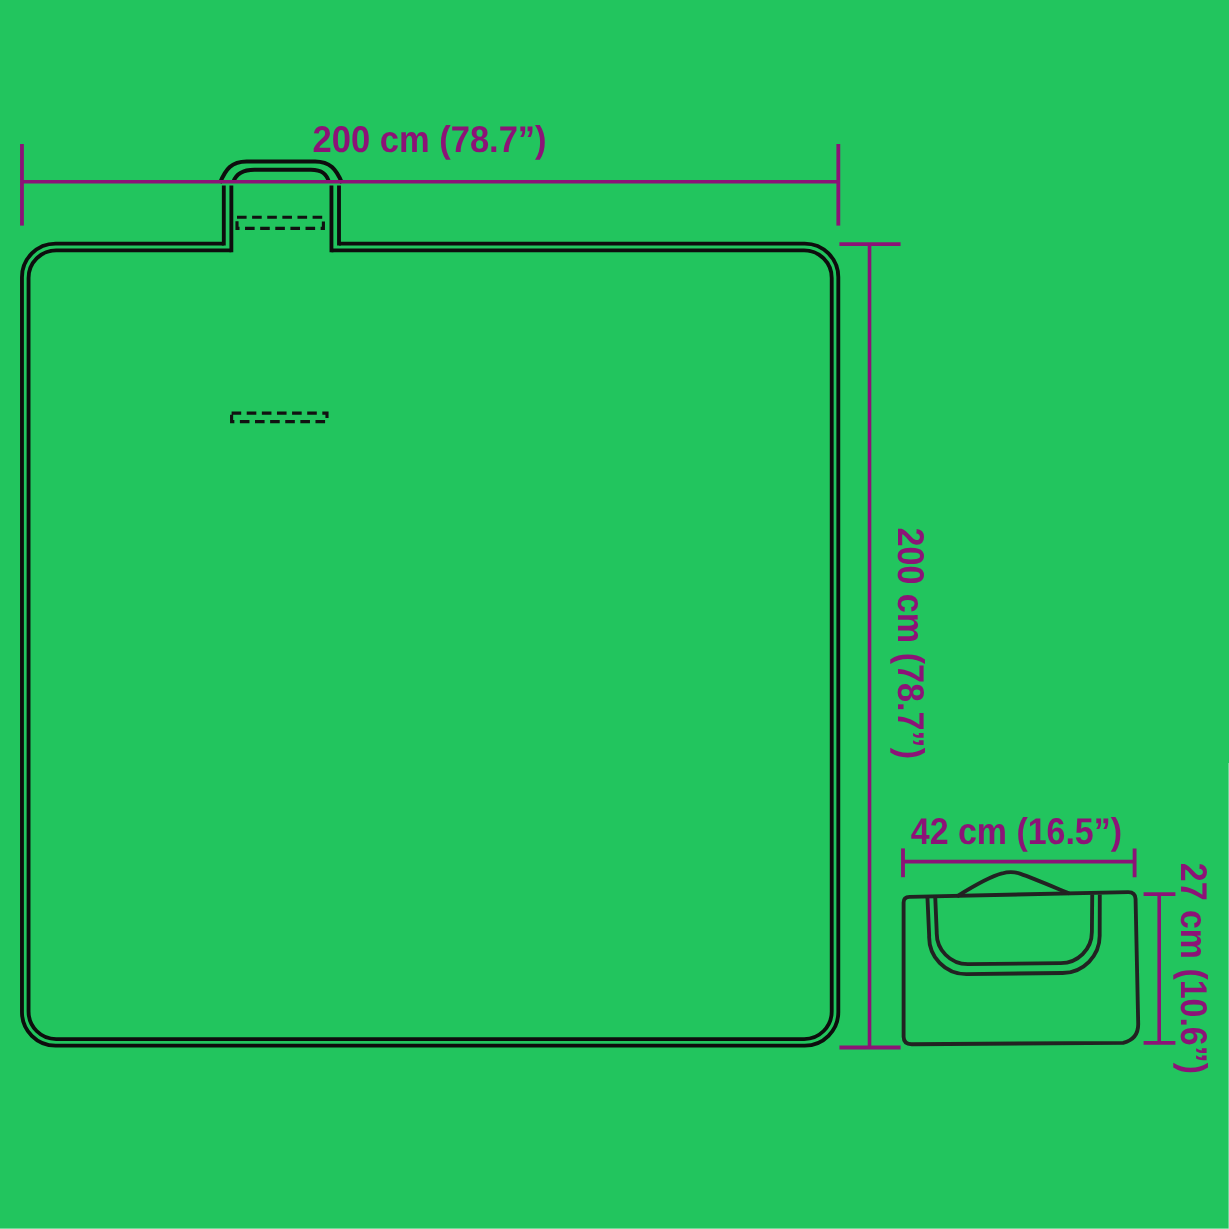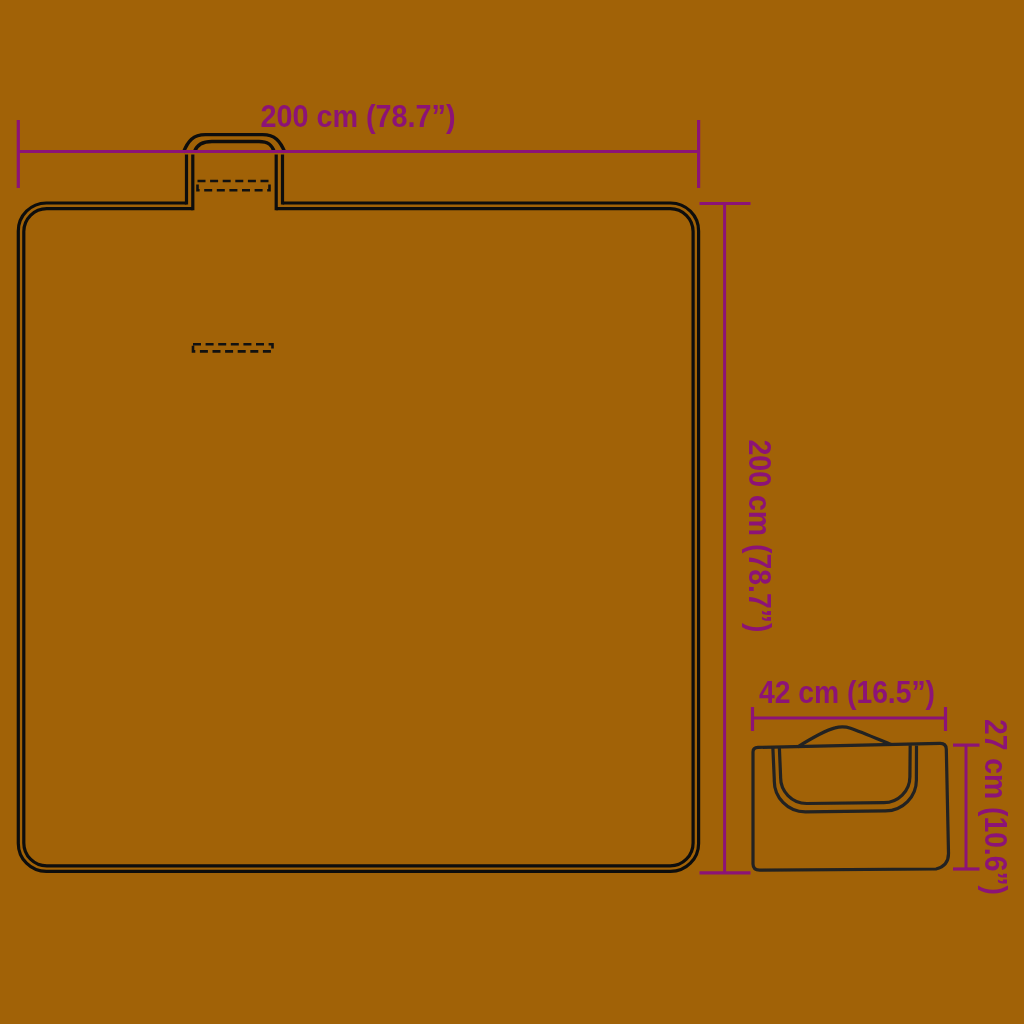--- a/index.html
+++ b/index.html
@@ -1,16 +1,16 @@
 <!DOCTYPE html>
 <html><head>
 <meta charset="utf-8">
 <style>
   html,body{margin:0;padding:0;background:#ffffff;}
-  .wrap{width:1024px;height:1024px;position:relative;overflow:hidden;background:#a16207;}
+  .wrap{width:1024px;height:1024px;position:relative;overflow:hidden;background:#22c55e;}
   svg{display:block;}
   text{font-family:"Liberation Sans", sans-serif;font-weight:bold;fill:#8C1377;}
 </style>
 </head>
 <body>
 <div class="wrap">
 <svg width="1024" height="1024" viewBox="0 0 1024 1024">
 
   <path d="M 186.5 203 H 46.3 A 28 28 0 0 0 18.3 231 V 843.4 A 28 28 0 0 0 46.3 871.4 H 670.6 A 28 28 0 0 0 698.6 843.4 V 231 A 28 28 0 0 0 670.6 203 H 282.5" fill="none" stroke="#0d0d0d" stroke-width="3.2"></path>
 

